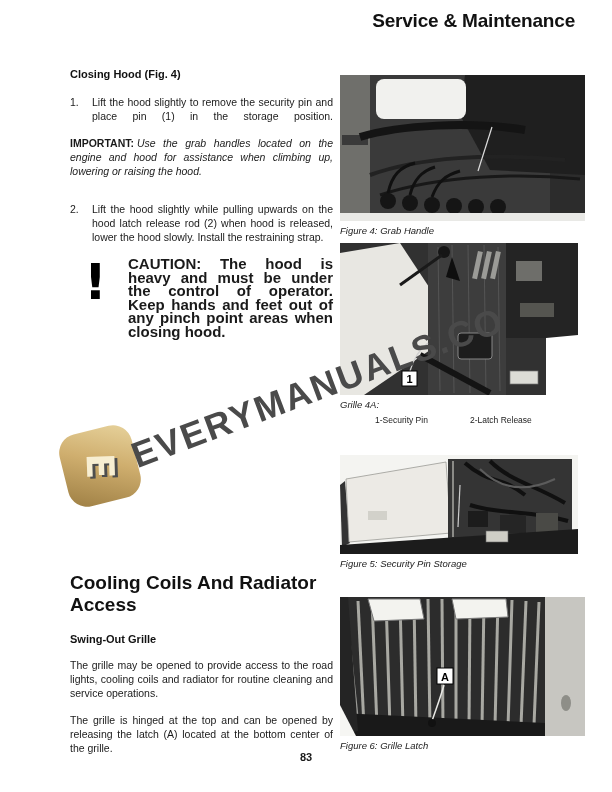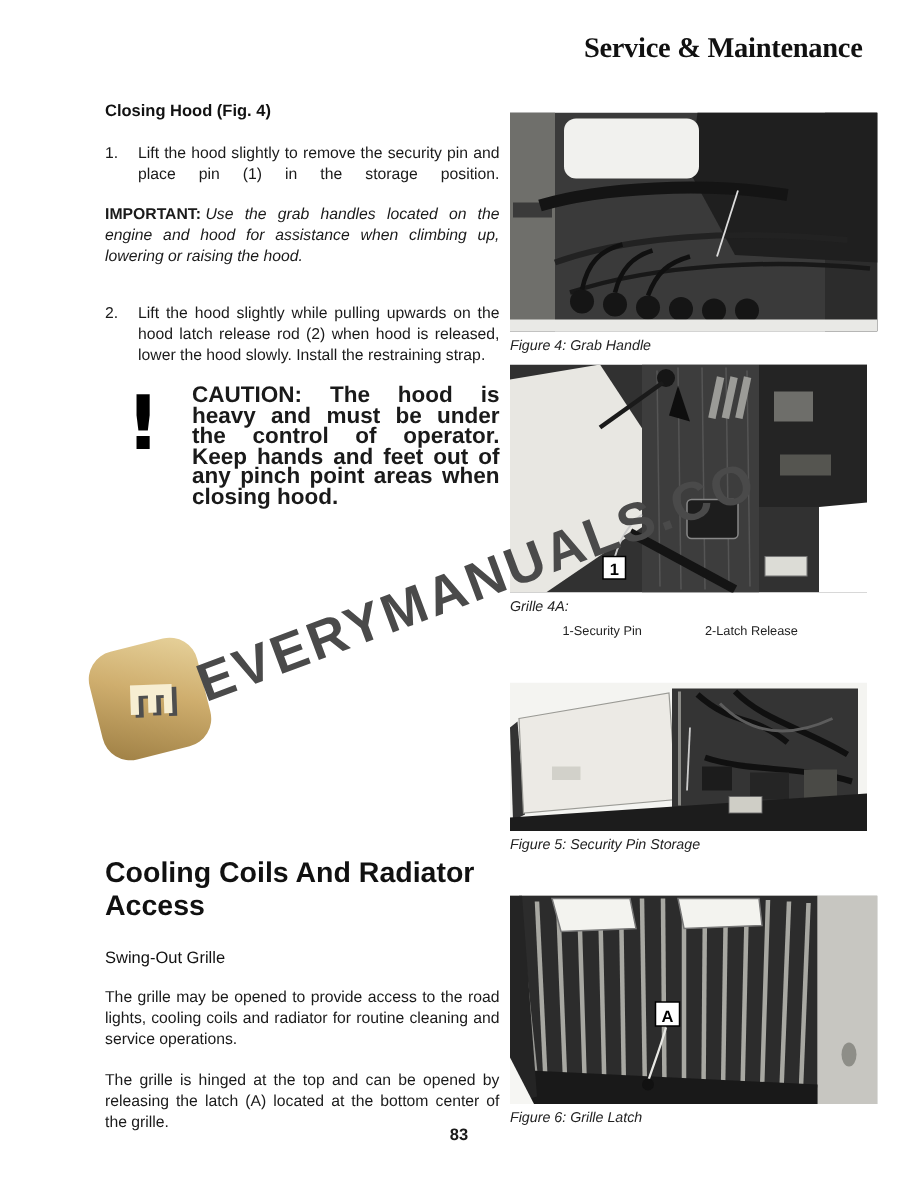--- a/index.html
+++ b/index.html
@@ -2,42 +2,42 @@
 <html><head>
 <meta charset="utf-8">
 <style>
   html,body{margin:0;padding:0;background:#ffffff;}
   .page{
     position:relative;width:612px;height:792px;background:#ffffff;overflow:hidden;
     font-family:"Liberation Sans", sans-serif;color:#1a1a1a;
   }
   
   .header-title{
-    position:absolute;top:22px;right:37px;font-size:19px;font-weight:bold;
-    letter-spacing:-0.2px;color:#111;font-family:Liberation Serif, serif;
+    position:absolute;top:10px;right:37px;font-size:19px;font-weight:bold;
+    letter-spacing:-0.2px;color:#111;
   }
   
   .left-col{position:absolute;left:70px;top:68px;width:263px;}
   .h-small{font-size:11px;font-weight:bold;margin:0 0 15px 0;color:#111;}
   .step{display:flex;margin:0 0 13px 0;}
   .step .num{width:22px;flex:0 0 22px;font-size:10.5px;line-height:14px;}
   .step .txt{font-size:10.5px;line-height:14px;text-align:justify;}
   .txt-just-last{text-align-last:justify;}
   .important{font-size:10.5px;line-height:14px;text-align:justify;font-style:italic;margin:0 0 24px 0;}
   .imp-label{font-style:normal;font-weight:bold;margin-right:3px;}
   .caution{display:flex;margin-top:3px;}
   .excl{flex:0 0 38px;width:38px;font-size:50px;font-weight:900;line-height:50px;
         padding-left:14px;color:#000;font-family:"DejaVu Sans",sans-serif;}
   .caution .txt{width:205px;margin-left:6px;font-size:15px;line-height:13.5px;
         font-weight:bold;text-align:justify;}
   .caut-label{font-weight:bold;}
   
   .cooling{position:absolute;left:70px;top:572px;width:263px;}
   .h-big{font-size:19px;font-weight:bold;margin:0 0 17px 0;color:#111;}
-  .h-sub{font-size:11px;font-weight:normal;margin:0 0 13px 0;color:#111;}
+  .h-sub{font-size:11px;font-weight:bold;margin:0 0 13px 0;color:#111;}
   .para{font-size:10.5px;line-height:14px;text-align:justify;margin:0 0 13px 0;}
   
   .page-num{position:absolute;left:0;right:0;top:751px;text-align:center;
         font-size:11px;font-weight:bold;}
   
   .figure{position:absolute;left:340px;width:199px;}
   .figure svg{display:block;}
   .fig-cap{font-size:9.5px;font-style:italic;color:#222;margin-top:4px;}
   .fig-labels{display:flex;gap:42px;margin:5px 0 0 35px;font-size:8.5px;color:#222;}
   

